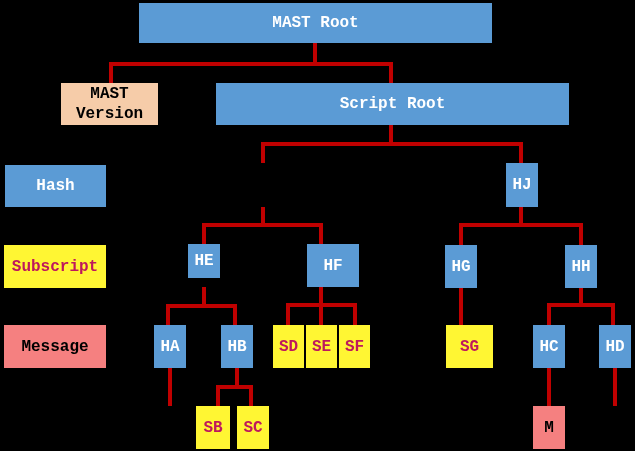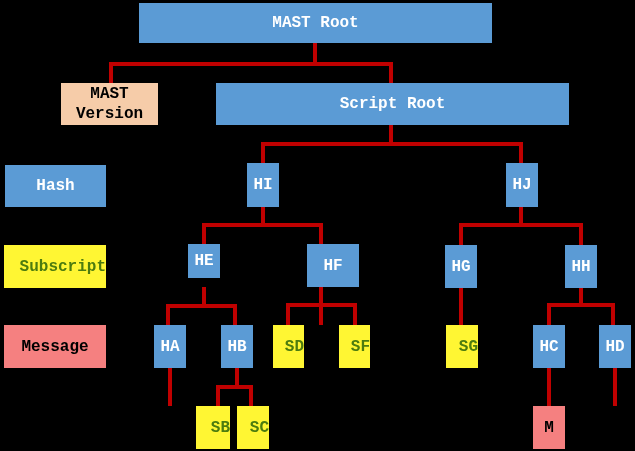--- a/index.html
+++ b/index.html
@@ -13,21 +13,21 @@
   }
   .box{
     position:absolute;
     display:flex;align-items:center;justify-content:center;
     font-weight:bold;font-size:16px;line-height:20px;
     text-align:center;white-space:pre-line;
     letter-spacing:0px;
   }
   .blue{background:#5B9BD5;color:#FFFFFF;}
   .peach{background:#F6CCA9;color:#000000;}
-  .yellow{background:#FFF633;color:#4d7c0f;justify-content:flex-end;}
+  .yellow{background:#FFF633;color:#be185d;}
   .salmon{background:#F58080;color:#000000;}
   .line{position:absolute;background:#C00000;}
 </style>
 </head>
 <body>
 
 <div id="canvas">
 
   <div class="line" style="left:313px;top:43px;width:4px;height:19px"></div>
   <div class="line" style="left:109px;top:62px;width:284px;height:4px"></div>
@@ -78,33 +78,33 @@
 
   <div class="box blue" style="left:139px;top:3px;width:353px;height:40px"><span>MAST Root</span></div>
   <div class="box peach" style="left:61px;top:83px;width:97px;height:42px"><span>MAST
 Version</span></div>
   <div class="box blue" style="left:216px;top:83px;width:353px;height:42px"><span>Script Root</span></div>
 
   <div class="box blue" style="left:5px;top:165px;width:101px;height:42px"><span>Hash</span></div>
   <div class="box yellow" style="left:4px;top:245px;width:102px;height:43px"><span>Subscript</span></div>
   <div class="box salmon" style="left:4px;top:325px;width:102px;height:43px"><span>Message</span></div>
 
-  <div class="box blue" style="left:247px;top:163px;width:32px;height:44px"><span>HI</span></div>
   <div class="box blue" style="left:506px;top:163px;width:32px;height:44px"><span>HJ</span></div>
 
   <div class="box blue" style="left:188px;top:244px;width:32px;height:34px"><span>HE</span></div>
   <div class="box blue" style="left:307px;top:244px;width:52px;height:43px"><span>HF</span></div>
   <div class="box blue" style="left:445px;top:245px;width:32px;height:43px"><span>HG</span></div>
   <div class="box blue" style="left:565px;top:245px;width:32px;height:43px"><span>HH</span></div>
 
   <div class="box blue" style="left:154px;top:325px;width:32px;height:43px"><span>HA</span></div>
   <div class="box blue" style="left:221px;top:325px;width:32px;height:43px"><span>HB</span></div>
   <div class="box yellow" style="left:273px;top:325px;width:31px;height:43px"><span>SD</span></div>
+  <div class="box yellow" style="left:306px;top:325px;width:31px;height:43px"><span>SE</span></div>
   <div class="box yellow" style="left:339px;top:325px;width:31px;height:43px"><span>SF</span></div>
-  <div class="box yellow" style="left:446px;top:325px;width:32px;height:43px"><span>SG</span></div>
+  <div class="box yellow" style="left:446px;top:325px;width:47px;height:43px"><span>SG</span></div>
   <div class="box blue" style="left:533px;top:325px;width:32px;height:43px"><span>HC</span></div>
   <div class="box blue" style="left:599px;top:325px;width:32px;height:43px"><span>HD</span></div>
 
   <div class="box yellow" style="left:196px;top:406px;width:34px;height:43px"><span>SB</span></div>
   <div class="box yellow" style="left:237px;top:406px;width:32px;height:43px"><span>SC</span></div>
   <div class="box salmon" style="left:533px;top:406px;width:32px;height:43px"><span>M</span></div>
 
 </div>
 
 </body></html>

